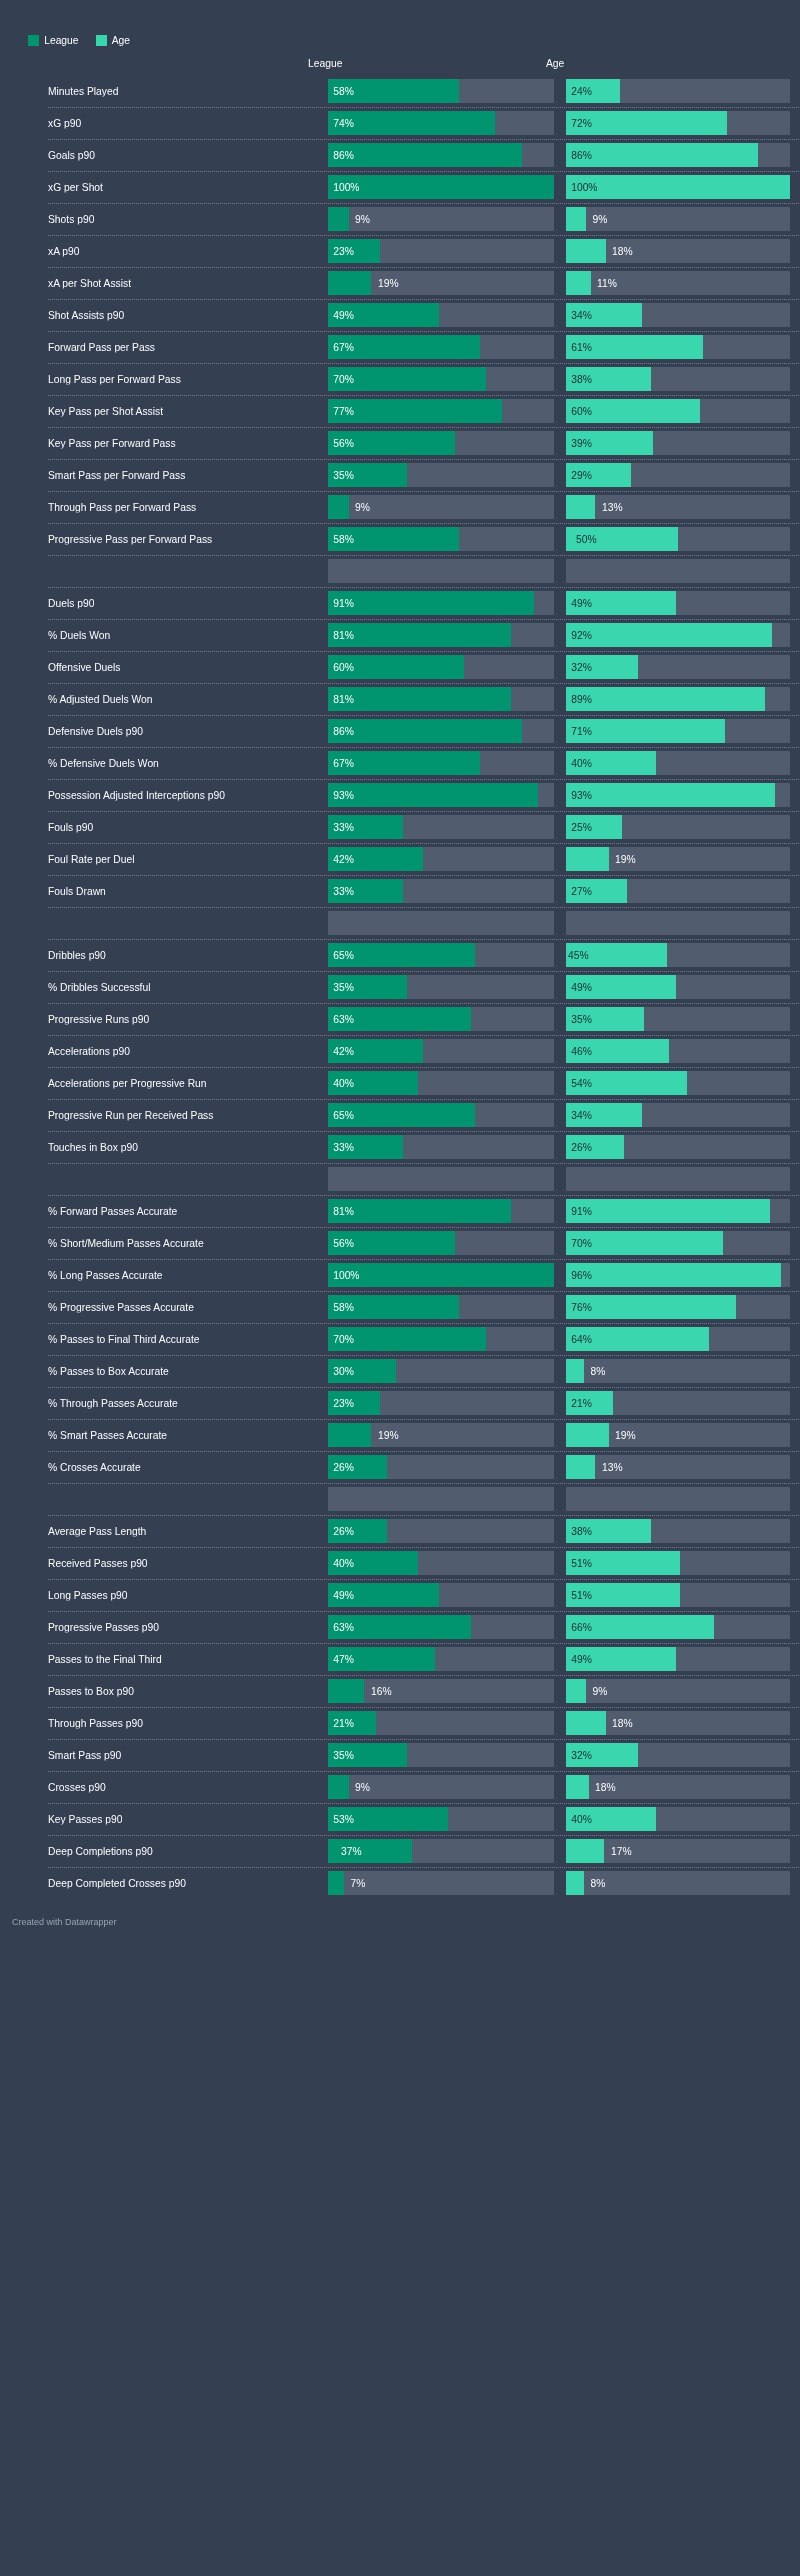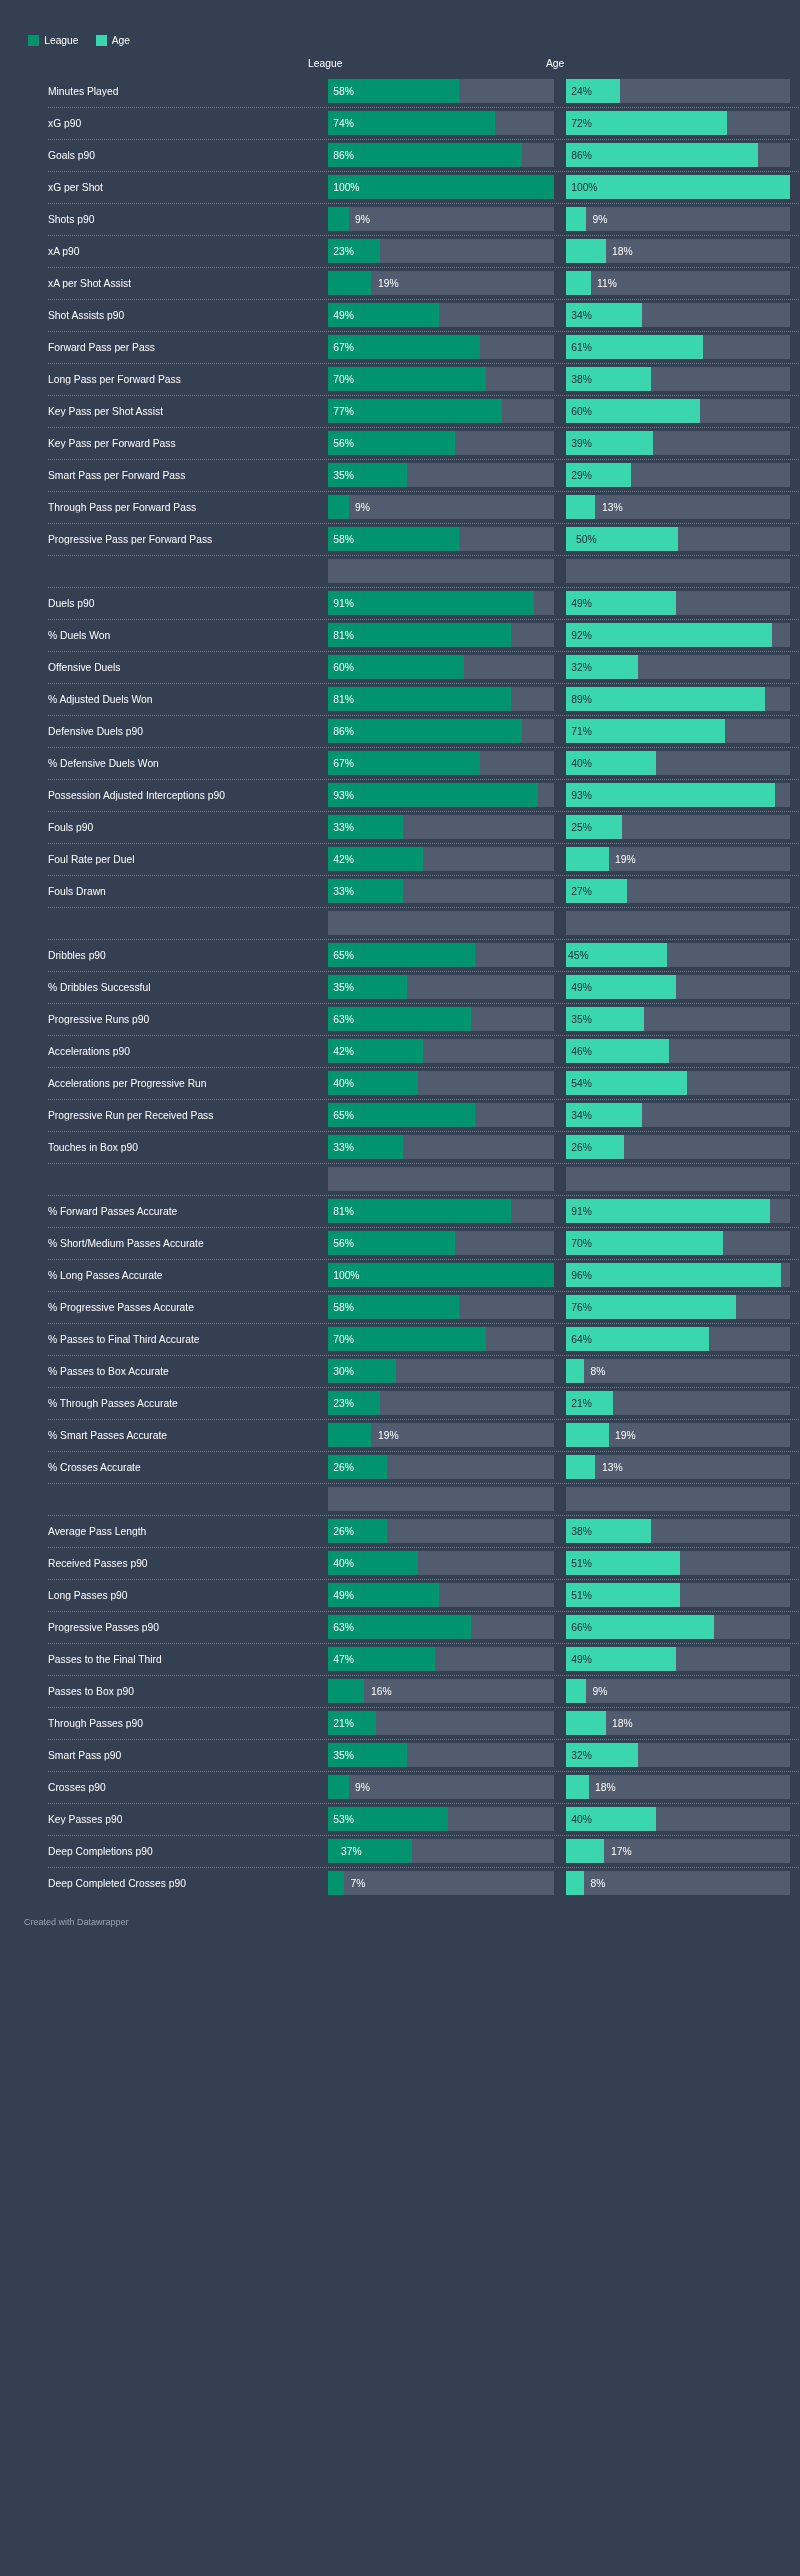--- a/index.html
+++ b/index.html
@@ -120,21 +120,21 @@
     pointer-events: none;
   }
   
   .val.inside.league { color: #ffffff; }
   .val.inside.age    { color: #1d2b38; }
   
   .val.outside { color: #ffffff; }
 
   
   .footer {
-    margin-left: 24px;
+    margin-left: 12px;
     margin-top: 18px;
     font-size: 9px;
     color: #9aa3b0;
   }
 </style>
 </head>
 <body>
 
 <div class="page">
 

